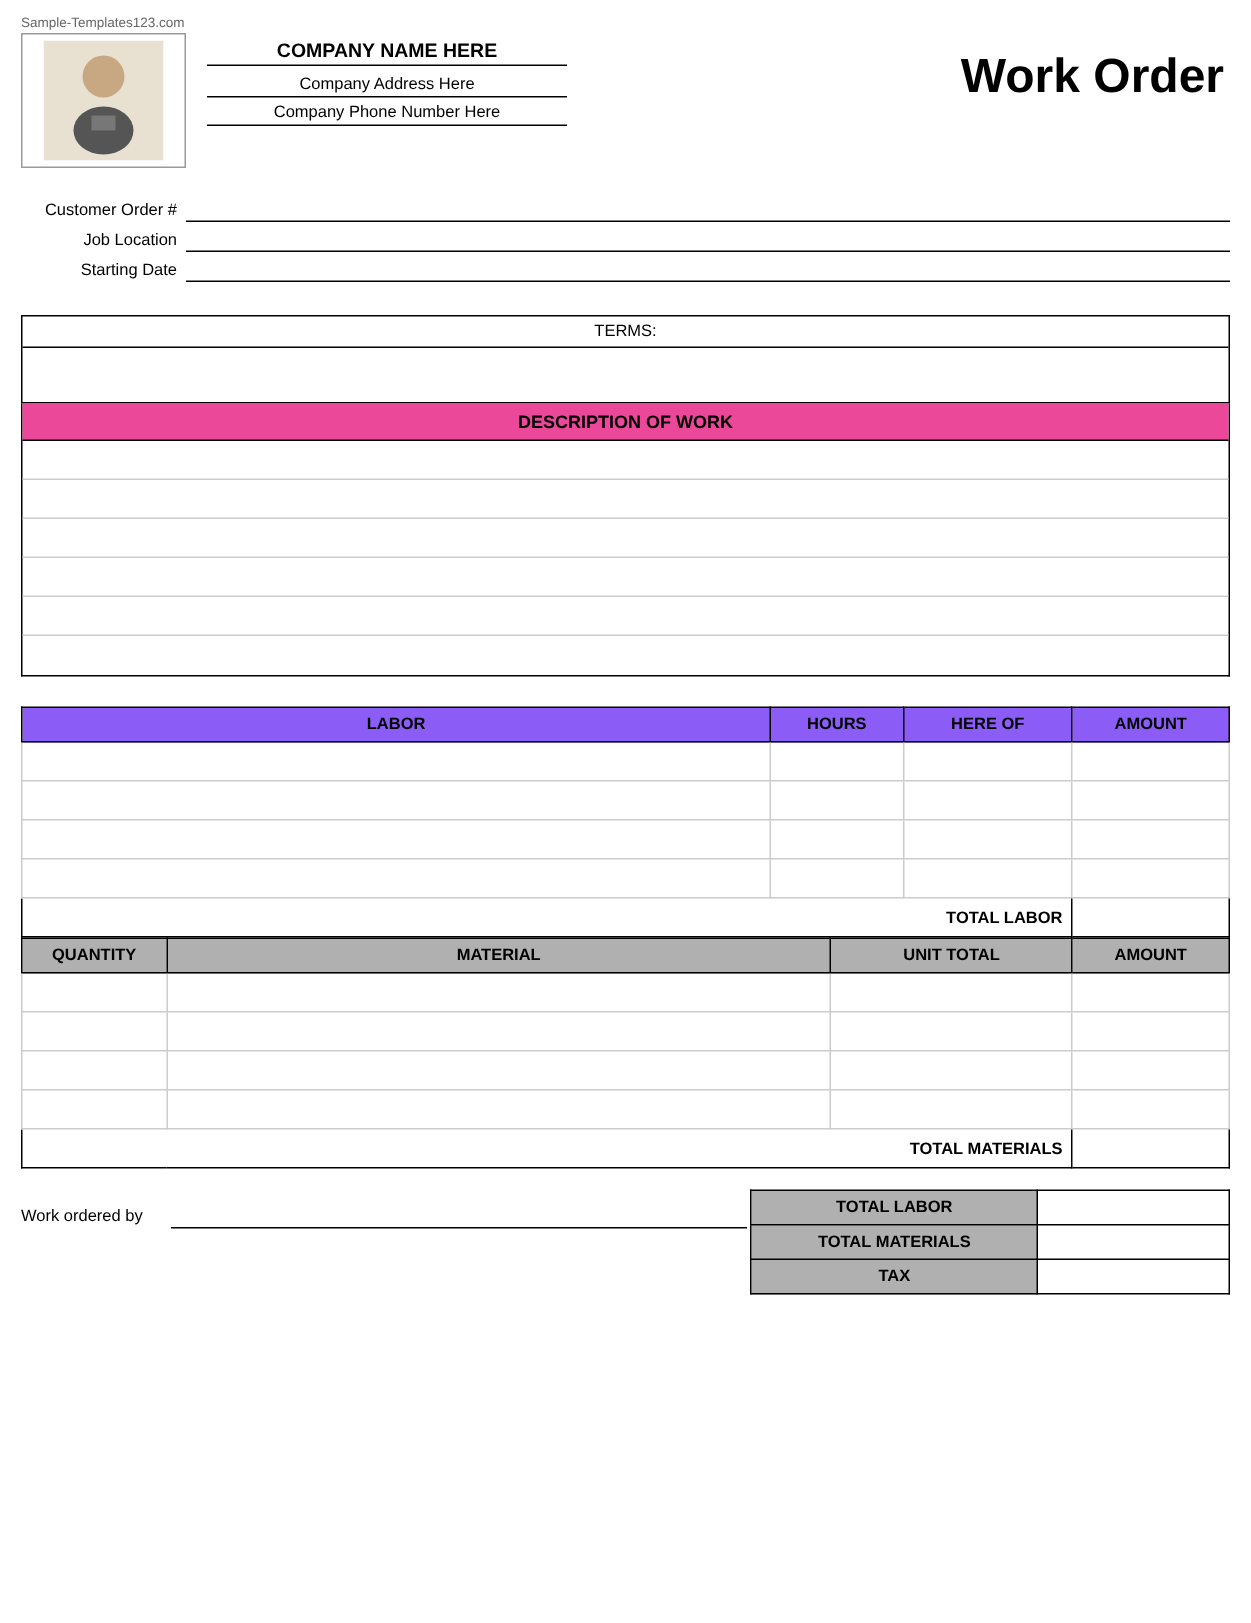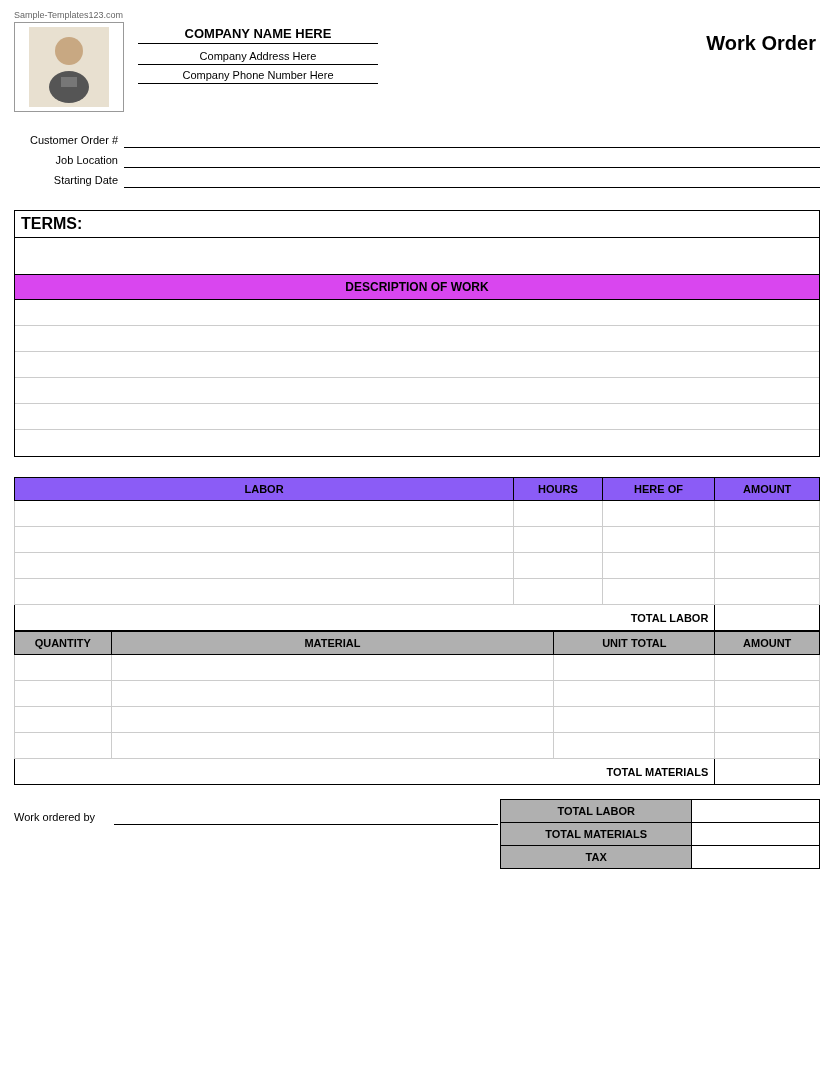--- a/index.html
+++ b/index.html
@@ -56,21 +56,21 @@
     .company-field {
       border-bottom: 1px solid #000;
       width: 240px;
       text-align: center;
       margin-bottom: 4px;
       font-size: 11px;
       padding-bottom: 2px;
     }
     .work-order-title {
       margin-left: auto;
-      font-size: 20px;
+      font-size: 32px;
       font-weight: bold;
       padding-top: 10px;
       padding-right: 4px;
     }
 
     
     .form-section {
       margin-bottom: 18px;
     }
     .form-row {
@@ -100,36 +100,37 @@
       margin-left: 20px;
     }
 
     
     .terms-section {
       border: 1px solid #000;
       margin-bottom: 0;
     }
     .terms-header {
       padding: 4px 6px;
-      font-size: 16px;
-      font-weight: bold;
-      border-bottom: 1px solid #000;
+      font-size: 11px;
+      font-weight: normal;
+      border-bottom: 1px solid #000;
+      text-align: center;
     }
     .terms-body {
       height: 36px;
     }
 
     
     .desc-section {
       border: 1px solid #000;
       border-top: none;
       margin-bottom: 20px;
     }
     .desc-header {
-      background: #d946ef;
+      background: #ec4899;
       text-align: center;
       font-weight: bold;
       font-size: 12px;
       padding: 5px;
       border-bottom: 1px solid #000;
     }
     .desc-row {
       height: 26px;
       border-bottom: 1px solid #ccc;
     }

